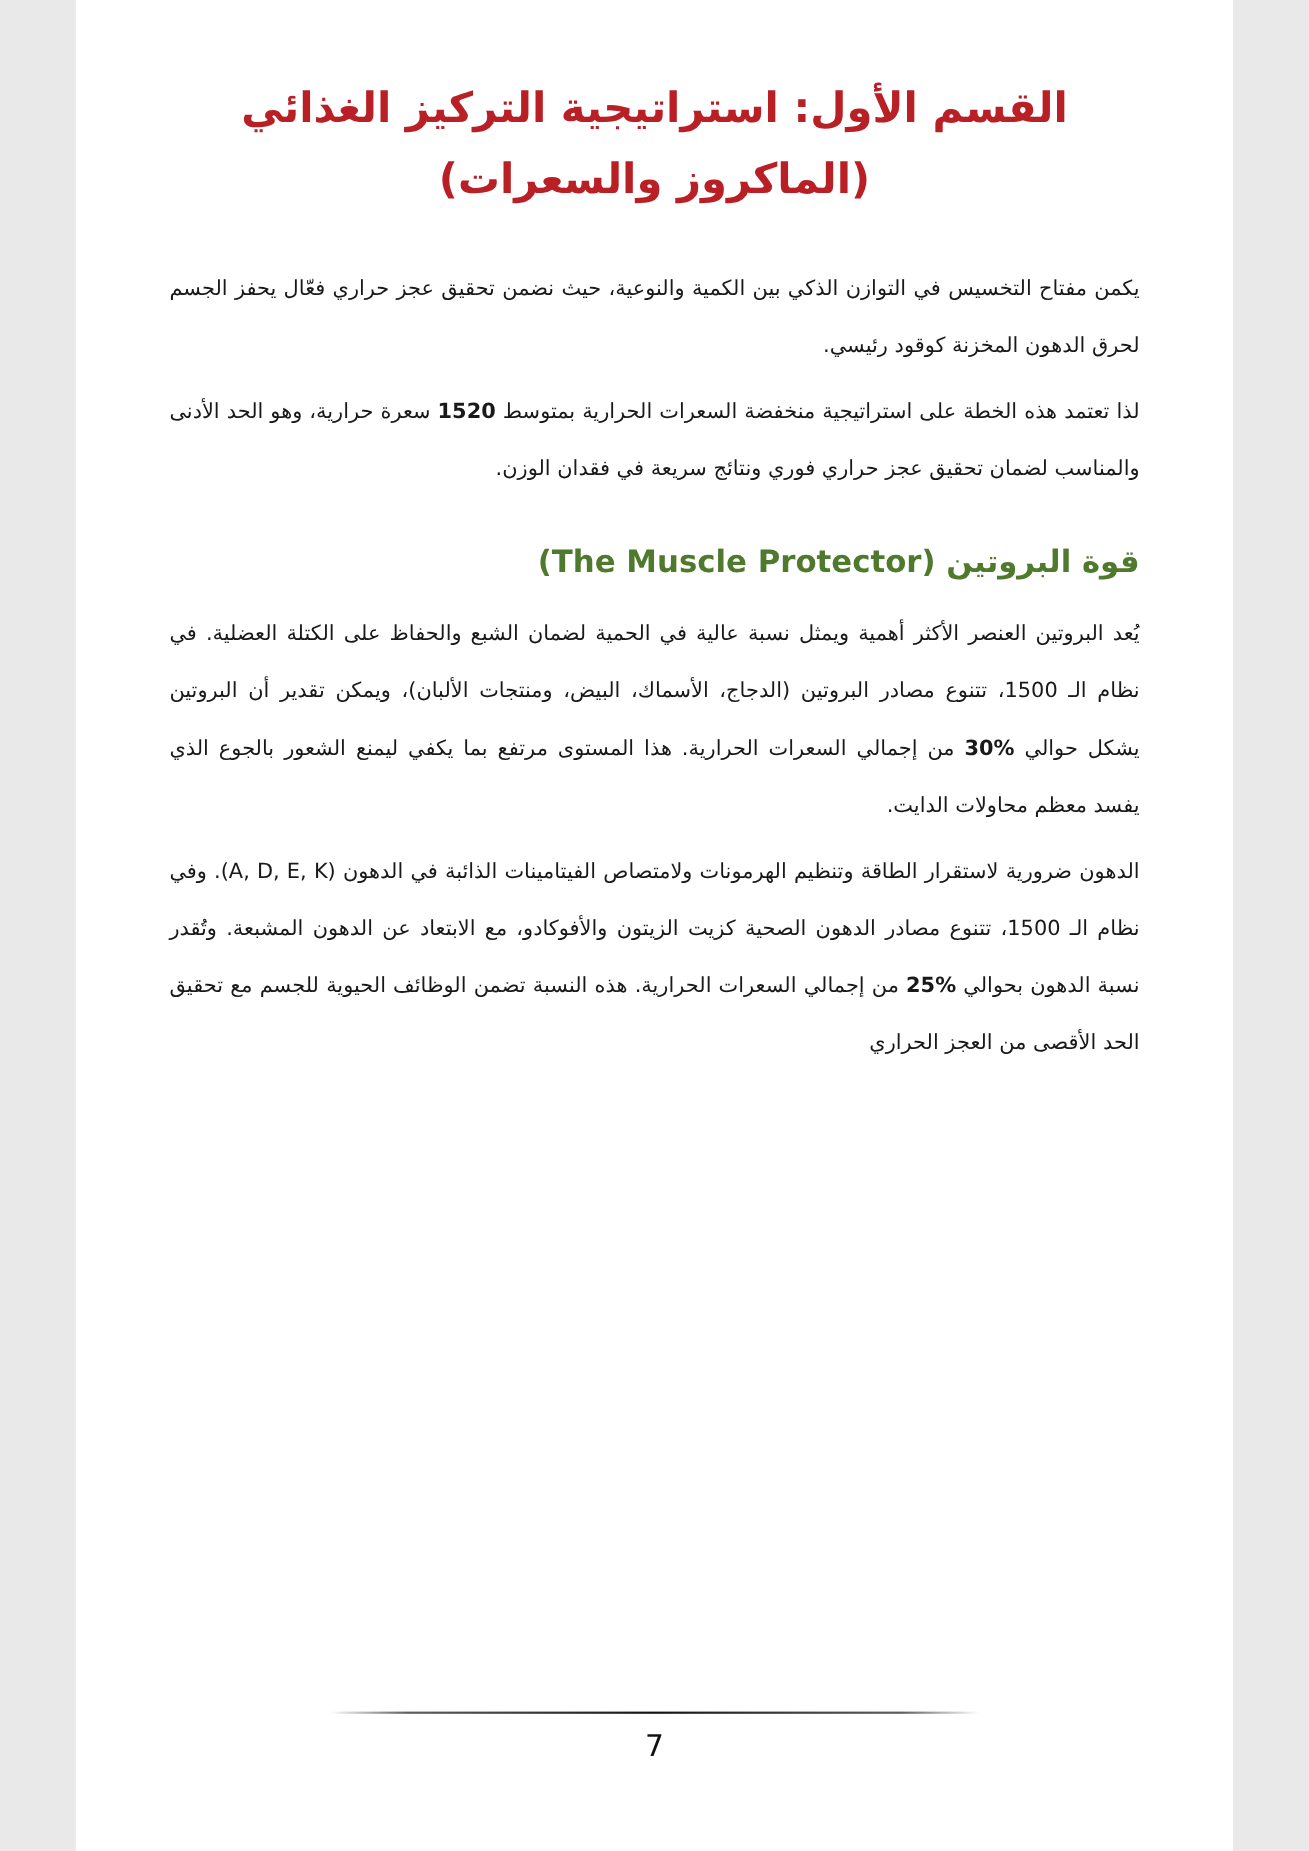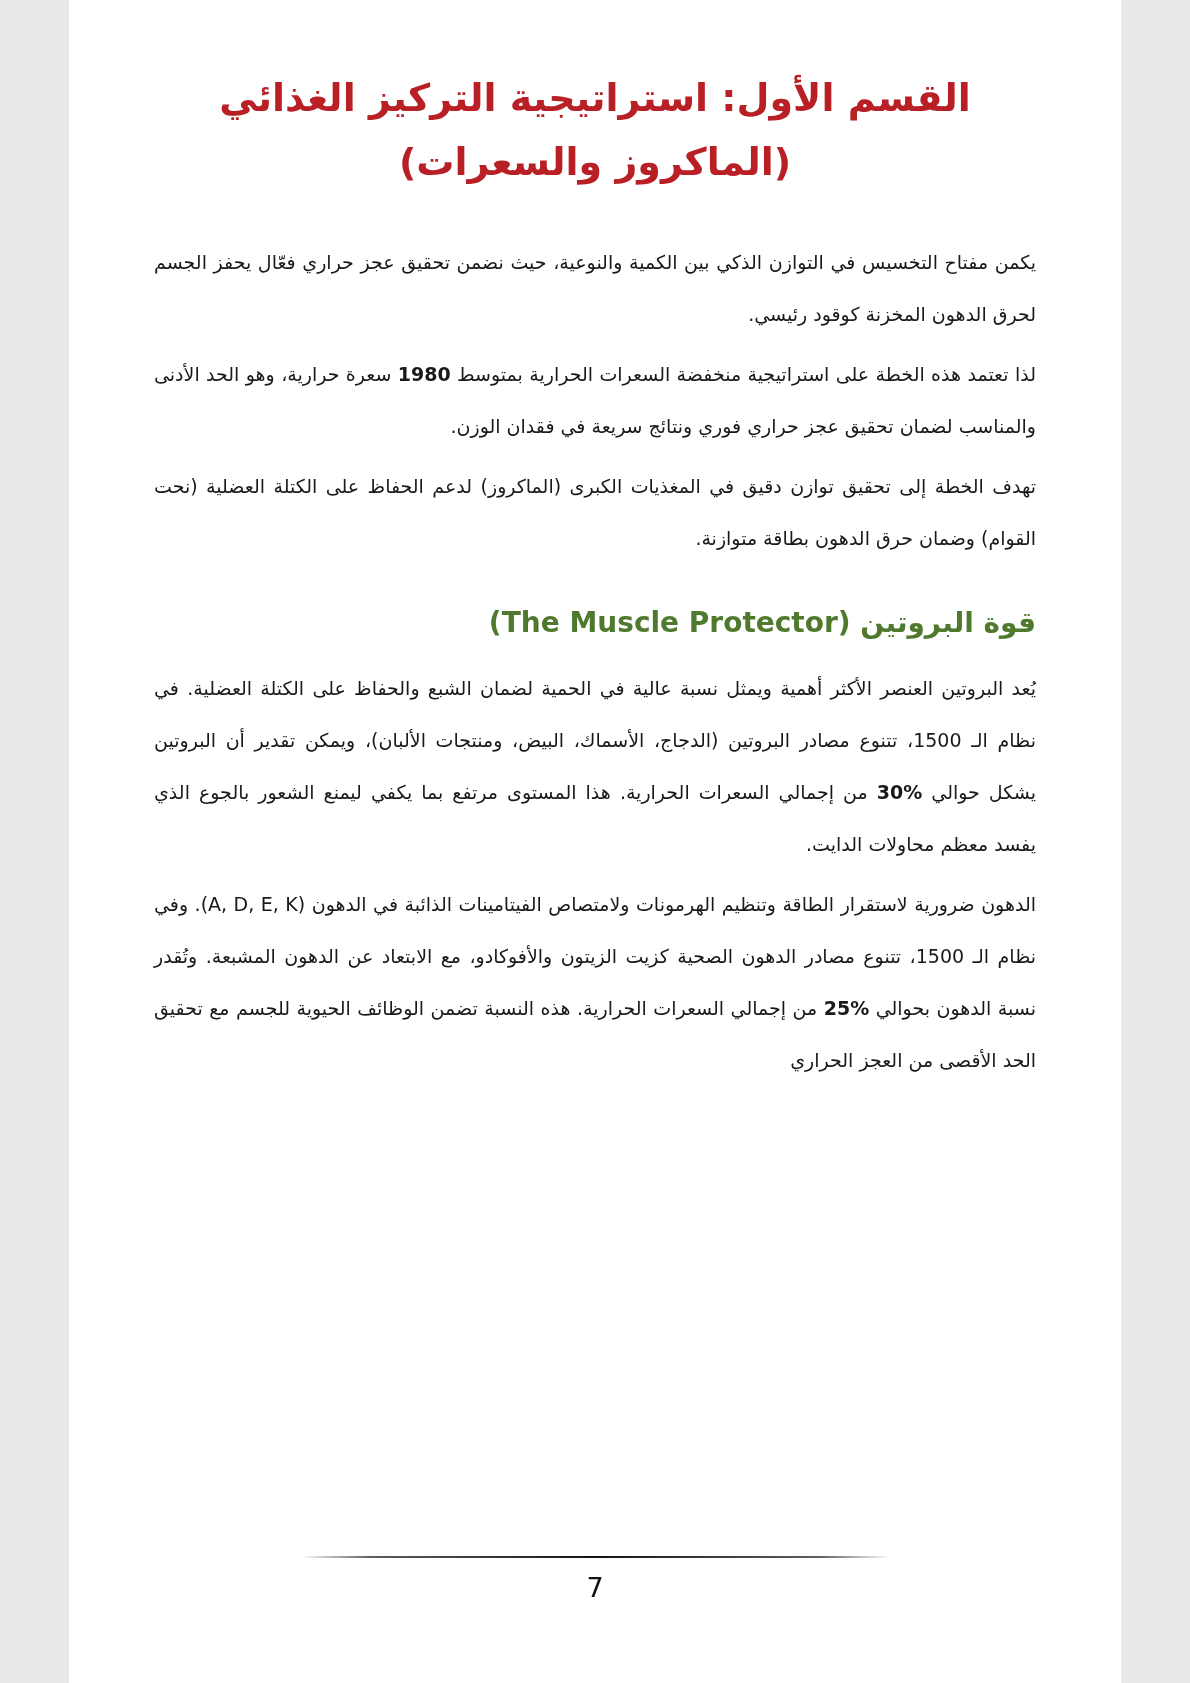--- a/index.html
+++ b/index.html
@@ -76,24 +76,23 @@
 </style>
 </head>
 <body>
 
 <div class="page">
 
   <h1 class="doc-title">القسم الأول: استراتيجية التركيز الغذائي (الماكروز والسعرات)</h1>
 
   <p class="body-par">يكمن مفتاح التخسيس في التوازن الذكي بين الكمية والنوعية، حيث نضمن تحقيق عجز حراري فعّال يحفز الجسم لحرق الدهون المخزنة كوقود رئيسي.</p>
 
-  <p class="body-par"><span>لذا تعتمد هذه الخطة على استراتيجية منخفضة السعرات الحرارية بمتوسط </span><span class="seg-bold">1980</span><span> سعرة حرارية، وهو الحد الأدنى والمناسب لضمان تحقيق عجز حراري فوري ونتائج سريعة في فقدان الوزن.</span></p>
+  <p class="body-par"><span>لذا تعتمد هذه الخطة على استراتيجية منخفضة السعرات الحرارية بمتوسط </span><span class="seg-bold">1520</span><span> سعرة حرارية، وهو الحد الأدنى والمناسب لضمان تحقيق عجز حراري فوري ونتائج سريعة في فقدان الوزن.</span></p>
 
 
-  <p class="body-par">تهدف الخطة إلى تحقيق توازن دقيق في المغذيات الكبرى (الماكروز) لدعم الحفاظ على الكتلة العضلية (نحت القوام) وضمان حرق الدهون بطاقة متوازنة.</p>
 
   <h3 class="sub-heading">قوة البروتين (The Muscle Protector)</h3>
 
   <p class="body-par"><span>يُعد البروتين العنصر الأكثر أهمية ويمثل نسبة عالية في الحمية لضمان الشبع والحفاظ على الكتلة العضلية. في نظام الـ 1500، تتنوع مصادر البروتين (الدجاج، الأسماك، البيض، ومنتجات الألبان)، ويمكن تقدير أن البروتين يشكل حوالي </span><span class="seg-bold">%30</span><span> من إجمالي السعرات الحرارية. هذا المستوى مرتفع بما يكفي ليمنع الشعور بالجوع الذي يفسد معظم محاولات الدايت.</span></p>
 
 
   <p class="body-par"><span>الدهون ضرورية لاستقرار الطاقة وتنظيم الهرمونات ولامتصاص الفيتامينات الذائبة في الدهون (A, D, E, K). وفي نظام الـ 1500، تتنوع مصادر الدهون الصحية كزيت الزيتون والأفوكادو، مع الابتعاد عن الدهون المشبعة. وتُقدر نسبة الدهون بحوالي </span><span class="seg-bold">%25</span><span> من إجمالي السعرات الحرارية. هذه النسبة تضمن الوظائف الحيوية للجسم مع تحقيق الحد الأقصى من العجز الحراري</span></p>
 
   <div class="footer">
     <div class="footer-rule"></div>

